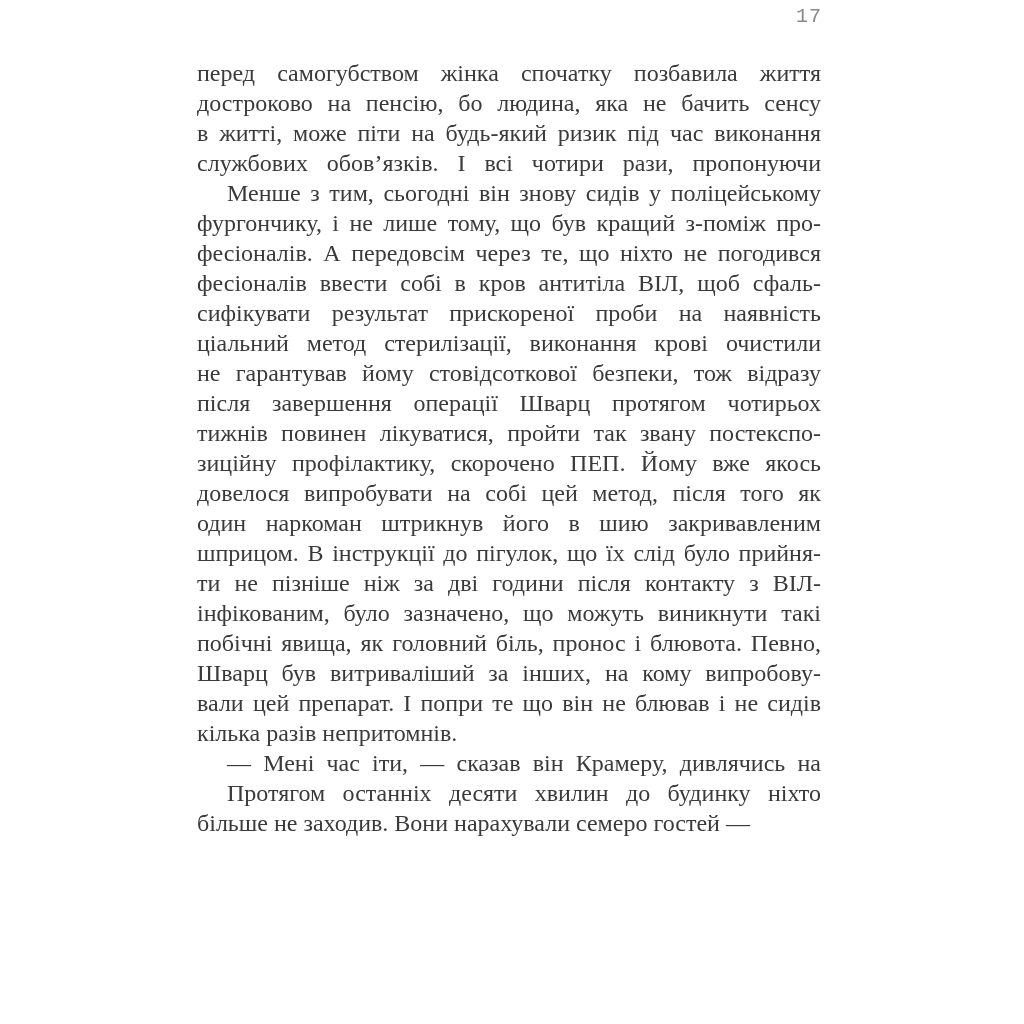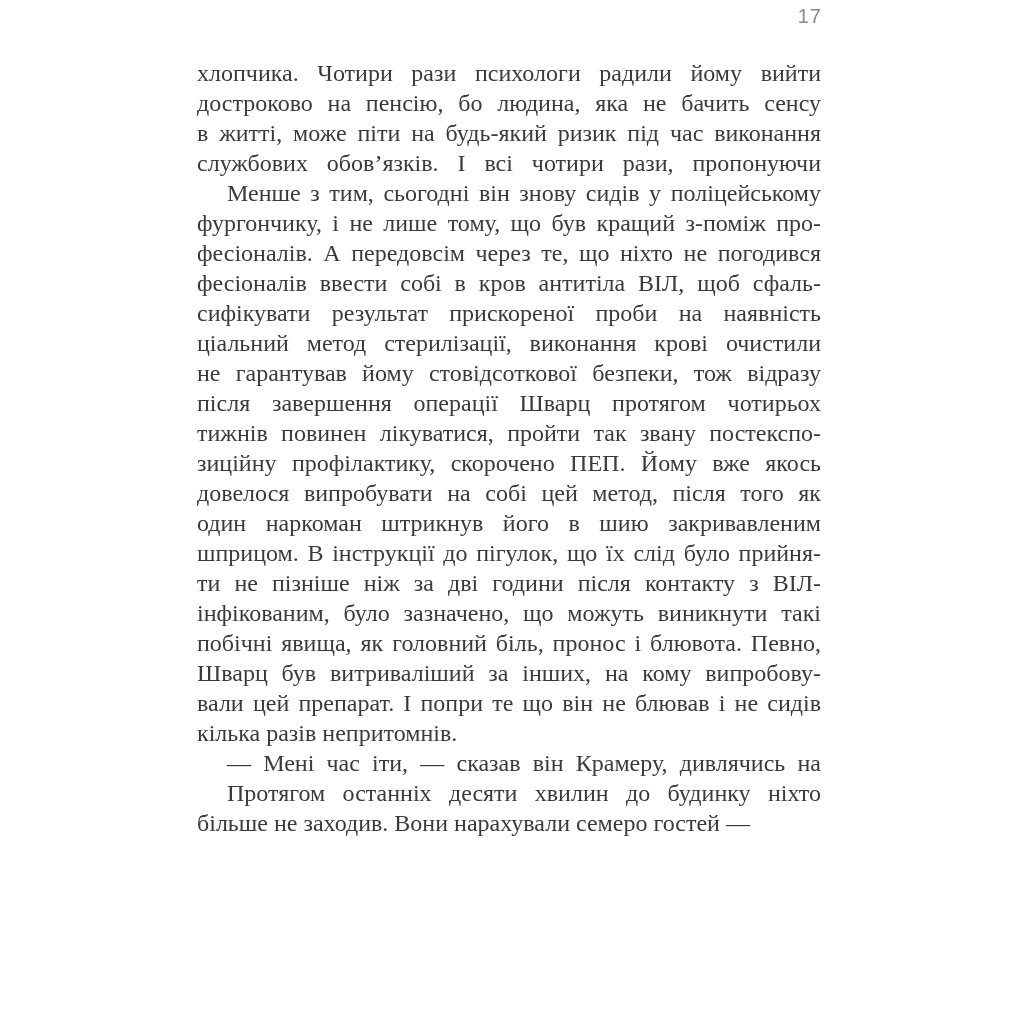--- a/index.html
+++ b/index.html
@@ -20,21 +20,21 @@
     background: #ffffff;
   }
   .page-header {
     position: absolute;
     top: 5px;
     left: 197px;
     width: 625px;
     text-align: right;
   }
   .page-number {
-    font-family: Liberation Sans, sans-serif;
+    font-family: Liberation Mono, monospace;
     font-size: 20px;
     font-weight: normal;
     color: #8a8a8a;
     letter-spacing: 1px;
   }
   .text-block {
     position: absolute;
     left: 197px;
     top: 58px;
     width: 624px;
@@ -57,21 +57,21 @@
   }
 </style>
 </head>
 <body>
 
 <div class="book-page">
   <div class="page-header">
     <span class="page-number">17</span>
   </div>
   <div class="text-block" id="text-block">
-      <div class="line just">хлопчика. Чотири рази психологи радили йому вийти</div>
+      <div class="line just">перед самогубством жінка спочатку позбавила життя</div>
       <div class="line just">достроково на пенсію, бо людина, яка не бачить сенсу</div>
       <div class="line just">в житті, може піти на будь-який ризик під час виконання</div>
       <div class="line just">службових обов’язків. І всі чотири рази, пропонуючи</div>
       <div class="line just indent">Менше з тим, сьогодні він знову сидів у поліцейському</div>
       <div class="line just">фургончику, і не лише тому, що був кращий з-поміж про-</div>
       <div class="line just">фесіоналів. А передовсім через те, що ніхто не погодився</div>
       <div class="line just">фесіоналів ввести собі в кров антитіла ВІЛ, щоб сфаль-</div>
       <div class="line just">сифікувати результат прискореної проби на наявність</div>
       <div class="line just">ціальний метод стерилізації, виконання крові очистили</div>
       <div class="line just">не гарантував йому стовідсоткової безпеки, тож відразу</div>

